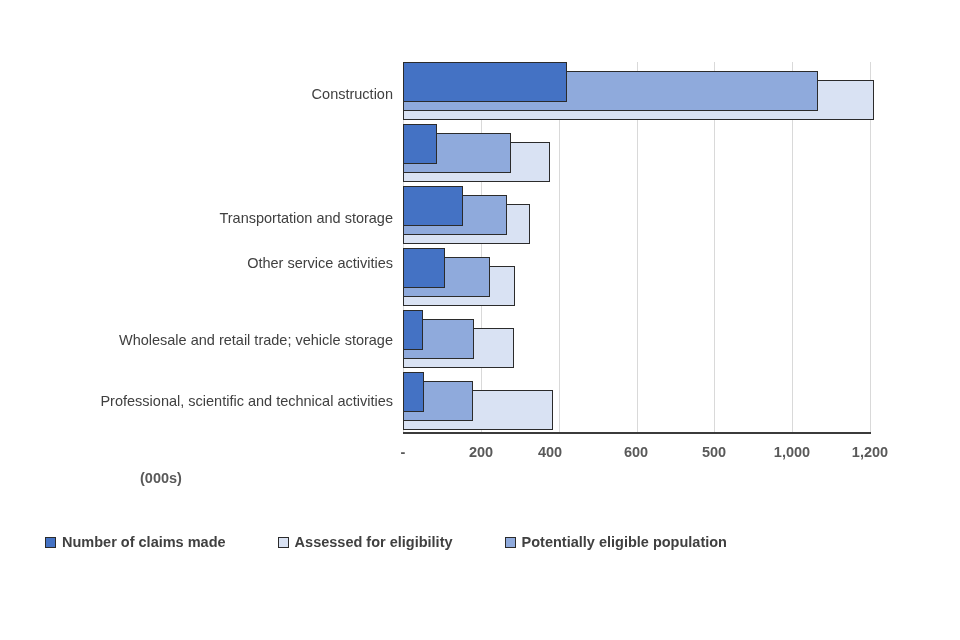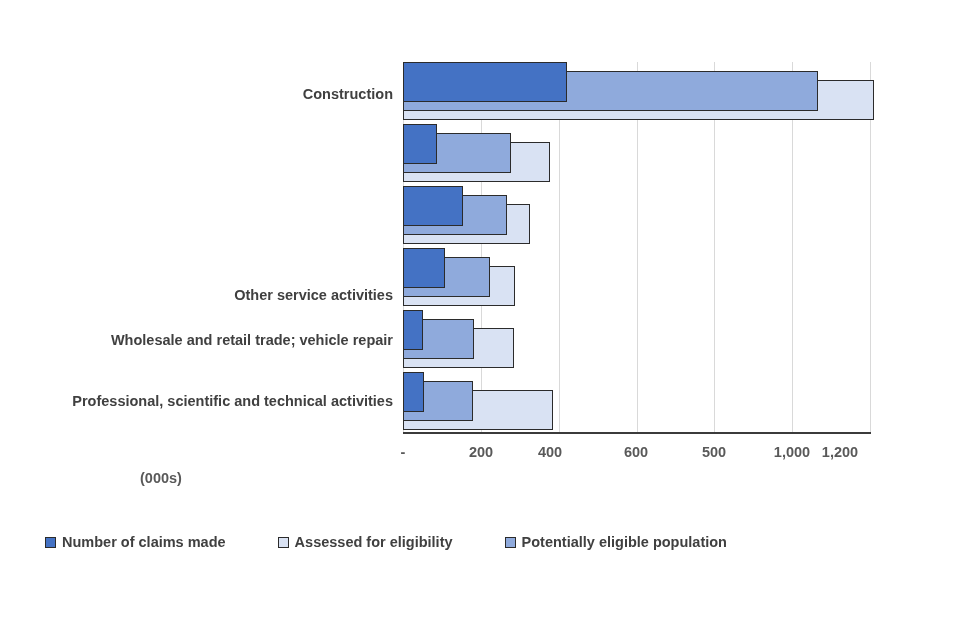--- a/index.html
+++ b/index.html
@@ -84,21 +84,21 @@
     height: 40px;
     z-index: 3;
   }
 
   
   .cat-label {
     position: absolute;
     right: 567px;           
     text-align: center;
     font-size: 14.5px;
-    font-weight: bold;
+    font-weight: normal;
     color: #404040;
     white-space: nowrap;
     line-height: 1;
   }
 
   
   .tick-label {
     position: absolute;
     top: 444px;
     font-size: 14.5px;
@@ -153,22 +153,23 @@
     color: #404040;
     white-space: nowrap;
   }
 </style>
 </head>
 <body>
 
 <div id="chart-root">
 
   <div class="cat-label" style="top:87px">Construction</div>
-  <div class="cat-label" style="top:288px">Other service activities</div>
-  <div class="cat-label" style="top:333px">Wholesale and retail trade; vehicle repair</div>
+  <div class="cat-label" style="top:211px">Transportation and storage</div>
+  <div class="cat-label" style="top:256px">Other service activities</div>
+  <div class="cat-label" style="top:333px">Wholesale and retail trade; vehicle storage</div>
   <div class="cat-label" style="top:394px">Professional, scientific and technical activities</div>
 
   <div id="plot-area">
     <div class="axis-line-v"></div>
     <div class="gridline" style="left:77.8px"></div>
     <div class="gridline" style="left:155.7px"></div>
     <div class="gridline" style="left:233.5px"></div>
     <div class="gridline" style="left:311.3px"></div>
     <div class="gridline" style="left:389.2px"></div>
     <div class="gridline" style="left:467px"></div>
@@ -211,21 +212,21 @@
 
     <div class="axis-line-h"></div>
   </div>
 
   <div class="tick-label" style="left:403px">-</div>
   <div class="tick-label" style="left:481px">200</div>
   <div class="tick-label" style="left:550px">400</div>
   <div class="tick-label" style="left:636px">600</div>
   <div class="tick-label" style="left:714px">500</div>
   <div class="tick-label" style="left:792px">1,000</div>
-  <div class="tick-label" style="left:840px">1,200</div>
+  <div class="tick-label" style="left:870px">1,200</div>
 
   <div id="axis-title">
     <span id="axis-title-inner">(000s)</span>
   </div>
 
   <div id="legend">
     <div class="legend-item">
       <span class="legend-swatch" style="background:#4472C4"></span>
       <span class="legend-text">Number of claims made</span>
     </div>

